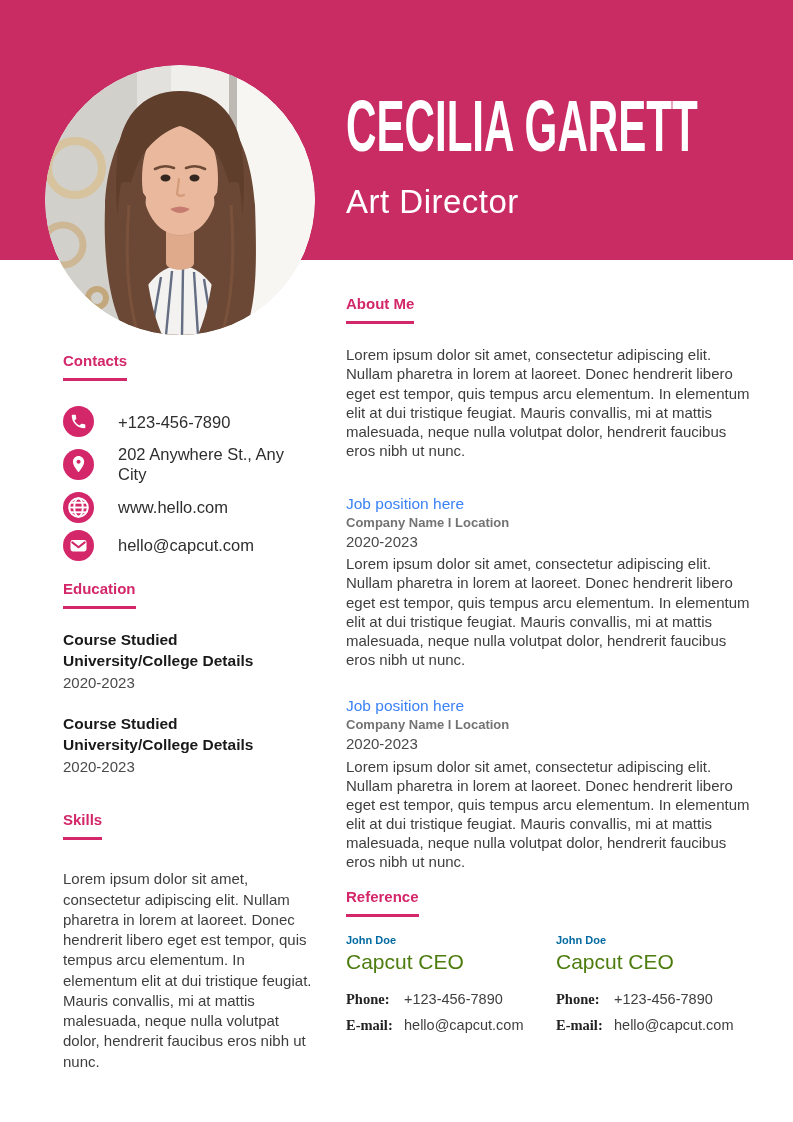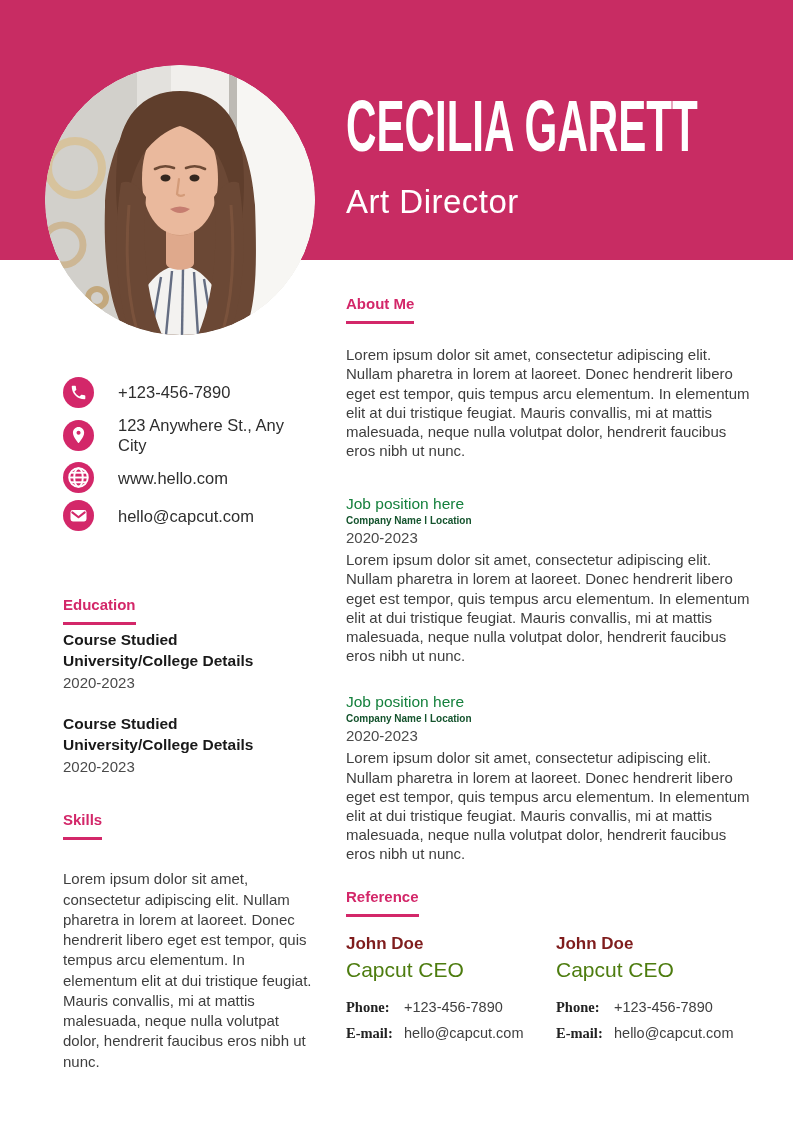--- a/index.html
+++ b/index.html
@@ -36,44 +36,44 @@
   }
 
   
   .contacts{position:absolute;left:63px;top:352px;width:260px;}
   .contact-list{margin-top:25px;}
   .contact-row{display:flex;align-items:center;margin-bottom:7px;}
   .cicon{flex:0 0 31px;width:31px;height:31px;margin-right:24px;}
   .cicon svg{display:block;width:31px;height:31px;}
   .ctext{font-size:16.5px;color:#2e2e2e;line-height:1.22;width:178px;}
 
-  .education{position:absolute;left:63px;top:596px;width:260px;}
-  .edu-list{margin-top:5px;}
+  .education{position:absolute;left:63px;top:580px;width:260px;}
+  .edu-list{margin-top:21px;}
   .edu-entry{margin-bottom:21px;}
   .edu-course,.edu-school{font-size:15.5px;font-weight:700;color:var(--dark);line-height:1.35;}
   .edu-years{font-size:15px;color:#4a4a4a;line-height:1.35;margin-top:1px;}
 
   .skills{position:absolute;left:63px;top:811px;width:260px;}
   .skills-text{margin-top:29px;font-size:15px;line-height:1.35;color:var(--text);width:250px;}
 
   
   .about{position:absolute;left:346px;top:295px;width:412px;}
   .about-text{margin-top:21px;font-size:15px;line-height:1.28;color:var(--text);}
 
   .experience{position:absolute;left:346px;top:473px;width:412px;}
   .exp-list{margin-top:21px;}
   .exp-entry{margin-bottom:27px;}
-  .exp-position{font-size:15.5px;color:#15803d;line-height:1.3;}
-  .exp-company{font-size:10px;font-weight:700;color:#14532d;line-height:1.35;}
+  .exp-position{font-size:15.5px;color:#3b82f6;line-height:1.3;}
+  .exp-company{font-size:13px;font-weight:700;color:#737373;line-height:1.35;}
   .exp-years{font-size:15px;color:#4a4a4a;line-height:1.3;margin-bottom:3px;}
   .exp-desc{font-size:15px;line-height:1.28;color:var(--text);}
 
   .reference{position:absolute;left:346px;top:888px;width:430px;}
   .ref-grid{margin-top:17px;display:grid;grid-template-columns:210px 210px;}
-  .ref-name{font-size:17px;font-weight:700;color:#7f1d1d;}
+  .ref-name{font-size:11px;font-weight:700;color:#0369a1;}
   .ref-role{font-size:21px;color:#4d7c0f;margin:4px 0 17px;}
   .ref-row{display:flex;margin-bottom:9px;font-size:14.5px;}
   .ref-label{font-weight:700;color:#222;width:58px;flex:0 0 58px;font-family:Liberation Serif, serif;}
   .ref-value{color:#3f3f3f;}
 </style>
 </head>
 <body>
 
 <div class="page">
 
@@ -122,20 +122,21 @@
       </g>
     </svg>
   </div>
 
   <div class="header-text">
     <h1 class="name">CECILIA GARETT</h1>
     <div class="job-title">Art Director</div>
   </div>
 
   <section class="contacts">
+    <h2 class="sec-heading">Contacts</h2>
     <div class="contact-list">
       <div class="contact-row">
         <span class="cicon">
           <svg viewBox="0 0 24 24">
               <circle cx="12" cy="12" r="12" style="fill:var(--accent)"></circle>
             <g transform="translate(5.0,5.0) scale(0.585)">
               <path d="M6.62 10.79c1.44 2.83 3.76 5.14 6.59 6.59l2.2-2.2c.27-.27.67-.36 1.02-.24 1.12.37 2.33.57 3.57.57.55 0 1 .45 1 1V20c0 .55-.45 1-1 1-9.39 0-17-7.61-17-17 0-.55.45-1 1-1h3.5c.55 0 1 .45 1 1 0 1.25.2 2.45.57 3.57.11.35.03.74-.24 1.02l-2.21 2.2z" fill="#ffffff"></path>
             </g>
           </svg>
         </span>
@@ -143,21 +144,21 @@
       </div>
       <div class="contact-row">
         <span class="cicon">
           <svg viewBox="0 0 24 24">
               <circle cx="12" cy="12" r="12" style="fill:var(--accent)"></circle>
             <g transform="translate(4.6,4.2) scale(0.62)">
               <path d="M12 2C8.13 2 5 5.13 5 9c0 5.25 7 13 7 13s7-7.75 7-13c0-3.87-3.13-7-7-7zm0 9.5c-1.38 0-2.5-1.12-2.5-2.5S10.62 6.5 12 6.5s2.5 1.12 2.5 2.5-1.12 2.5-2.5 2.5z" fill="#ffffff"></path>
             </g>
           </svg>
         </span>
-        <span class="ctext">123 Anywhere St., Any City</span>
+        <span class="ctext">202 Anywhere St., Any City</span>
       </div>
       <div class="contact-row">
         <span class="cicon">
           <svg viewBox="0 0 24 24">
               <circle cx="12" cy="12" r="12" style="fill:var(--accent)"></circle>
             <g stroke="#ffffff" stroke-width="1.5" fill="none">
               <circle cx="12" cy="12" r="7.2"></circle>
               <ellipse cx="12" cy="12" rx="3.3" ry="7.2"></ellipse>
               <line x1="4.8" y1="12" x2="19.2" y2="12"></line>
               <line x1="5.9" y1="8.3" x2="18.1" y2="8.3"></line>

